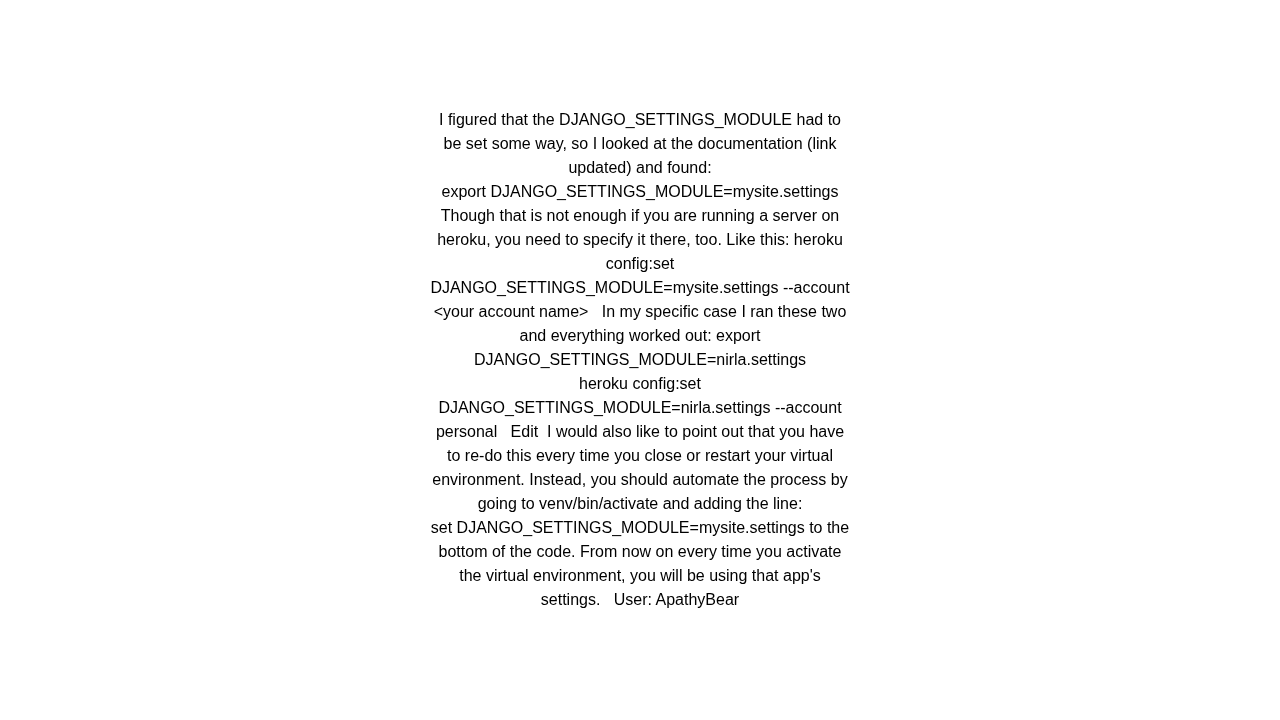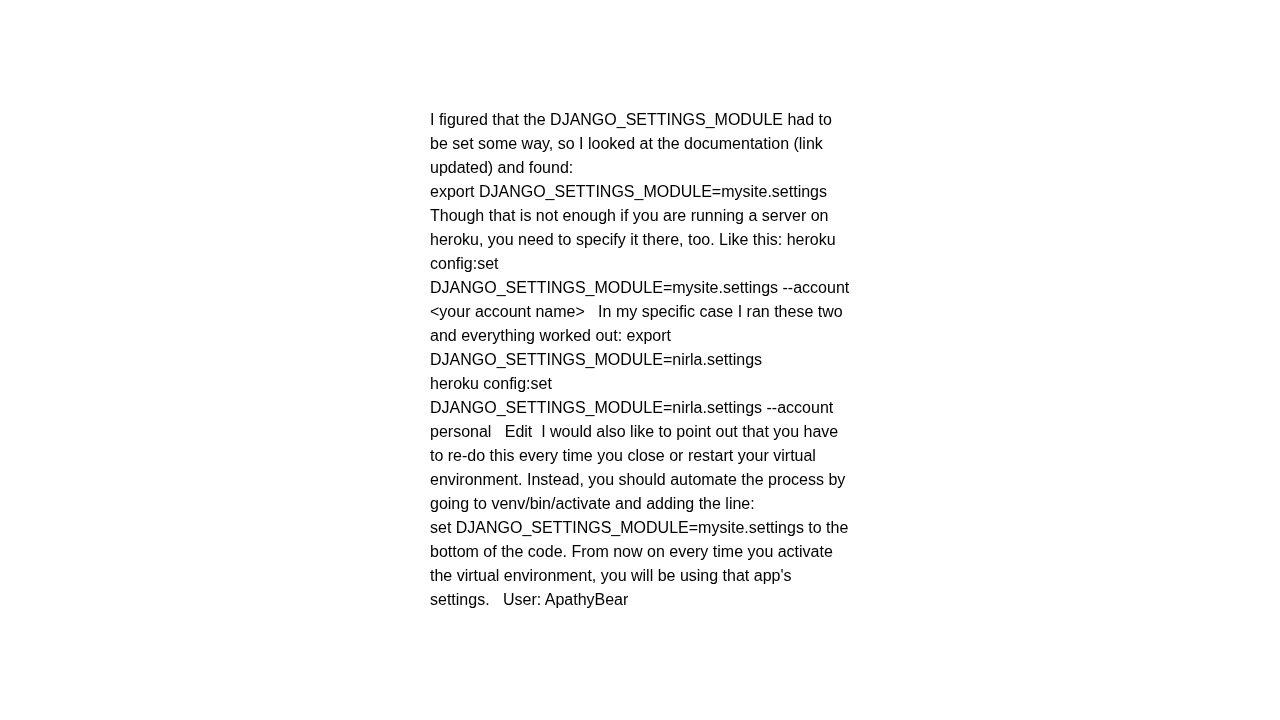--- a/index.html
+++ b/index.html
@@ -14,20 +14,21 @@
       background-color: #ffffff;
       font-family: Arial, sans-serif;
       font-size: 16px;
       color: #000000;
       display: flex;
       align-items: center;
       justify-content: center;
     }
 
     .content-block {
+      text-align: center;
       max-width: 420px;
       line-height: 1.5;
     }
 
     .content-block p {
       margin: 0;
     }
   </style>
 </head>
 <body>

